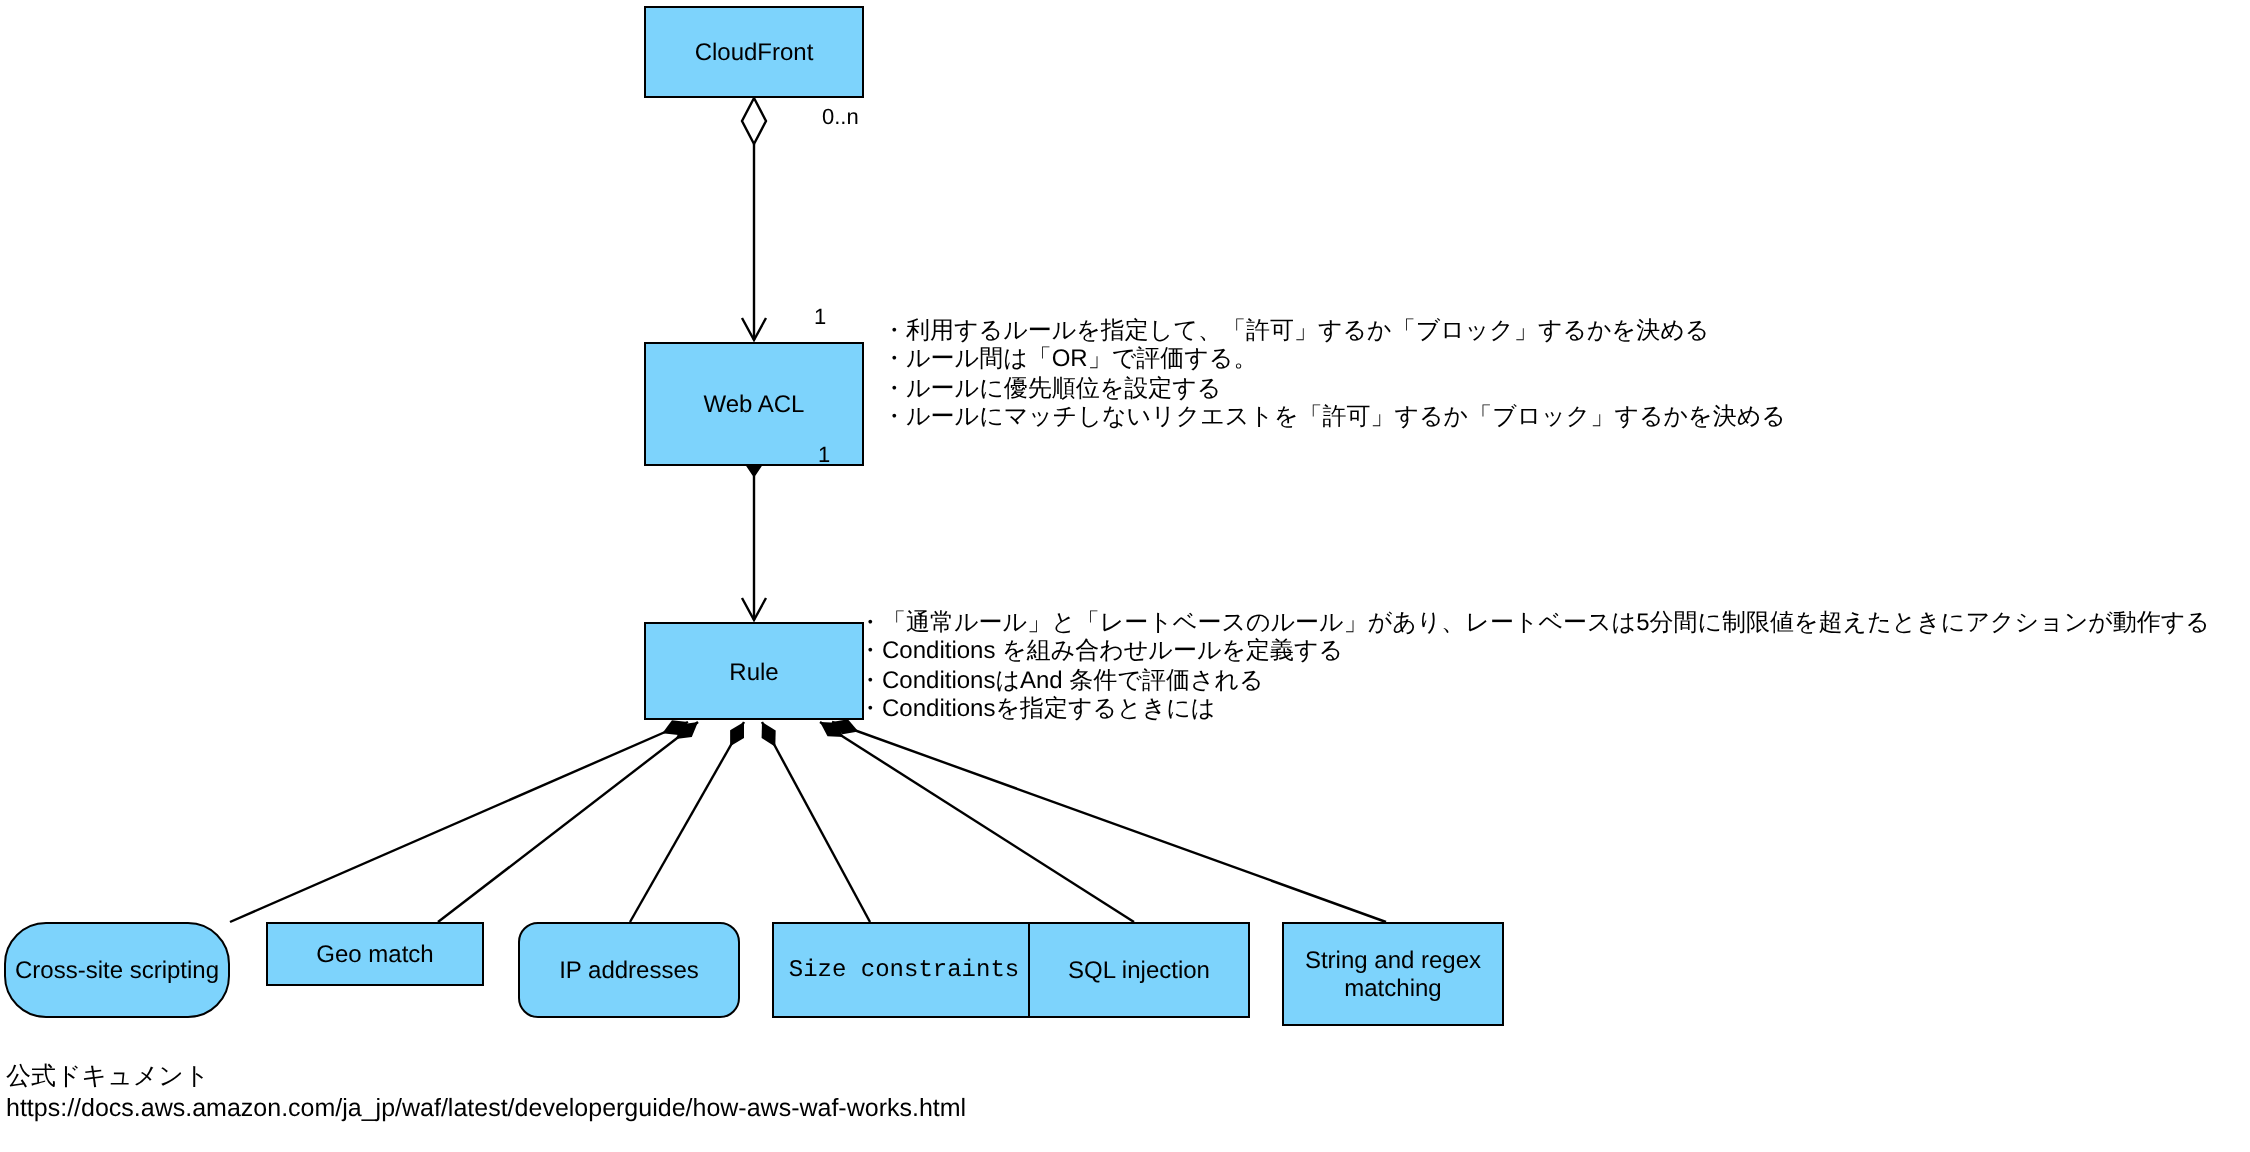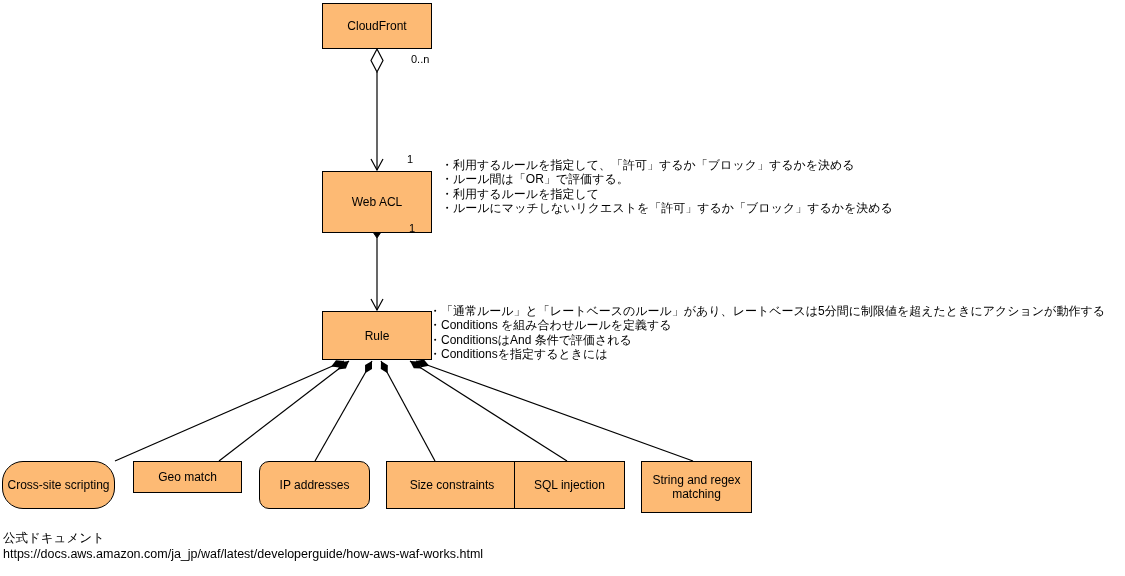--- a/index.html
+++ b/index.html
@@ -18,21 +18,21 @@
   }
   .edges-layer {
     position: absolute;
     left: 0; top: 0;
     z-index: 0;
   }
   .node {
     position: absolute;
     box-sizing: border-box;
     border: 1px solid #000000;
-    background: #fdba74;
+    background: #7dd3fc;
     display: flex;
     align-items: center;
     justify-content: center;
     text-align: center;
     font-size: 12px;
     line-height: 14px;
     z-index: 1;
   }
   .mult-label {
     position: absolute;
@@ -135,42 +135,42 @@
   </div>
 
   <div class="node" style="left:133px; top:461px; width:109px; height:32px;">
     <span>Geo match</span>
   </div>
 
   <div class="node" style="left:259px; top:461px; width:111px; height:48px;border-radius:10px;">
     <span>IP addresses</span>
   </div>
 
-  <div class="node" style="left:386px; top:461px; width:132px; height:48px;">
+  <div class="node" style="left:386px; top:461px; width:132px; height:48px;font-family:Liberation Mono, monospace;">
     <span>Size constraints</span>
   </div>
 
   <div class="node" style="left:514px; top:461px; width:111px; height:48px;">
     <span>SQL injection</span>
   </div>
 
   <div class="node" style="left:641px; top:461px; width:111px; height:52px;text-align:center;">
     <span>String and regex matching</span>
   </div>
 
   <span class="mult-label" style="left:387px; top:54px;">0..n</span>
 
   <span class="mult-label" style="left:383px; top:154px;">1</span>
 
   <span class="mult-label" style="left:385px; top:223px;">1</span>
 
   <div class="note-block" style="left:441px; top:158px;">
     <div class="note-line">・利用するルールを指定して、「許可」するか「ブロック」するかを決める</div>
     <div class="note-line">・ルール間は「OR」で評価する。</div>
-    <div class="note-line">・利用するルールを指定して</div>
+    <div class="note-line">・ルールに優先順位を設定する</div>
     <div class="note-line">・ルールにマッチしないリクエストを「許可」するか「ブロック」するかを決める</div>
   </div>
 
   <div class="note-block" style="left:429px; top:304px;">
     <div class="note-line">・「通常ルール」と「レートベースのルール」があり、レートベースは5分間に制限値を超えたときにアクションが動作する</div>
     <div class="note-line">・Conditions を組み合わせルールを定義する</div>
     <div class="note-line">・ConditionsはAnd 条件で評価される</div>
     <div class="note-line">・Conditionsを指定するときには</div>
   </div>
 

